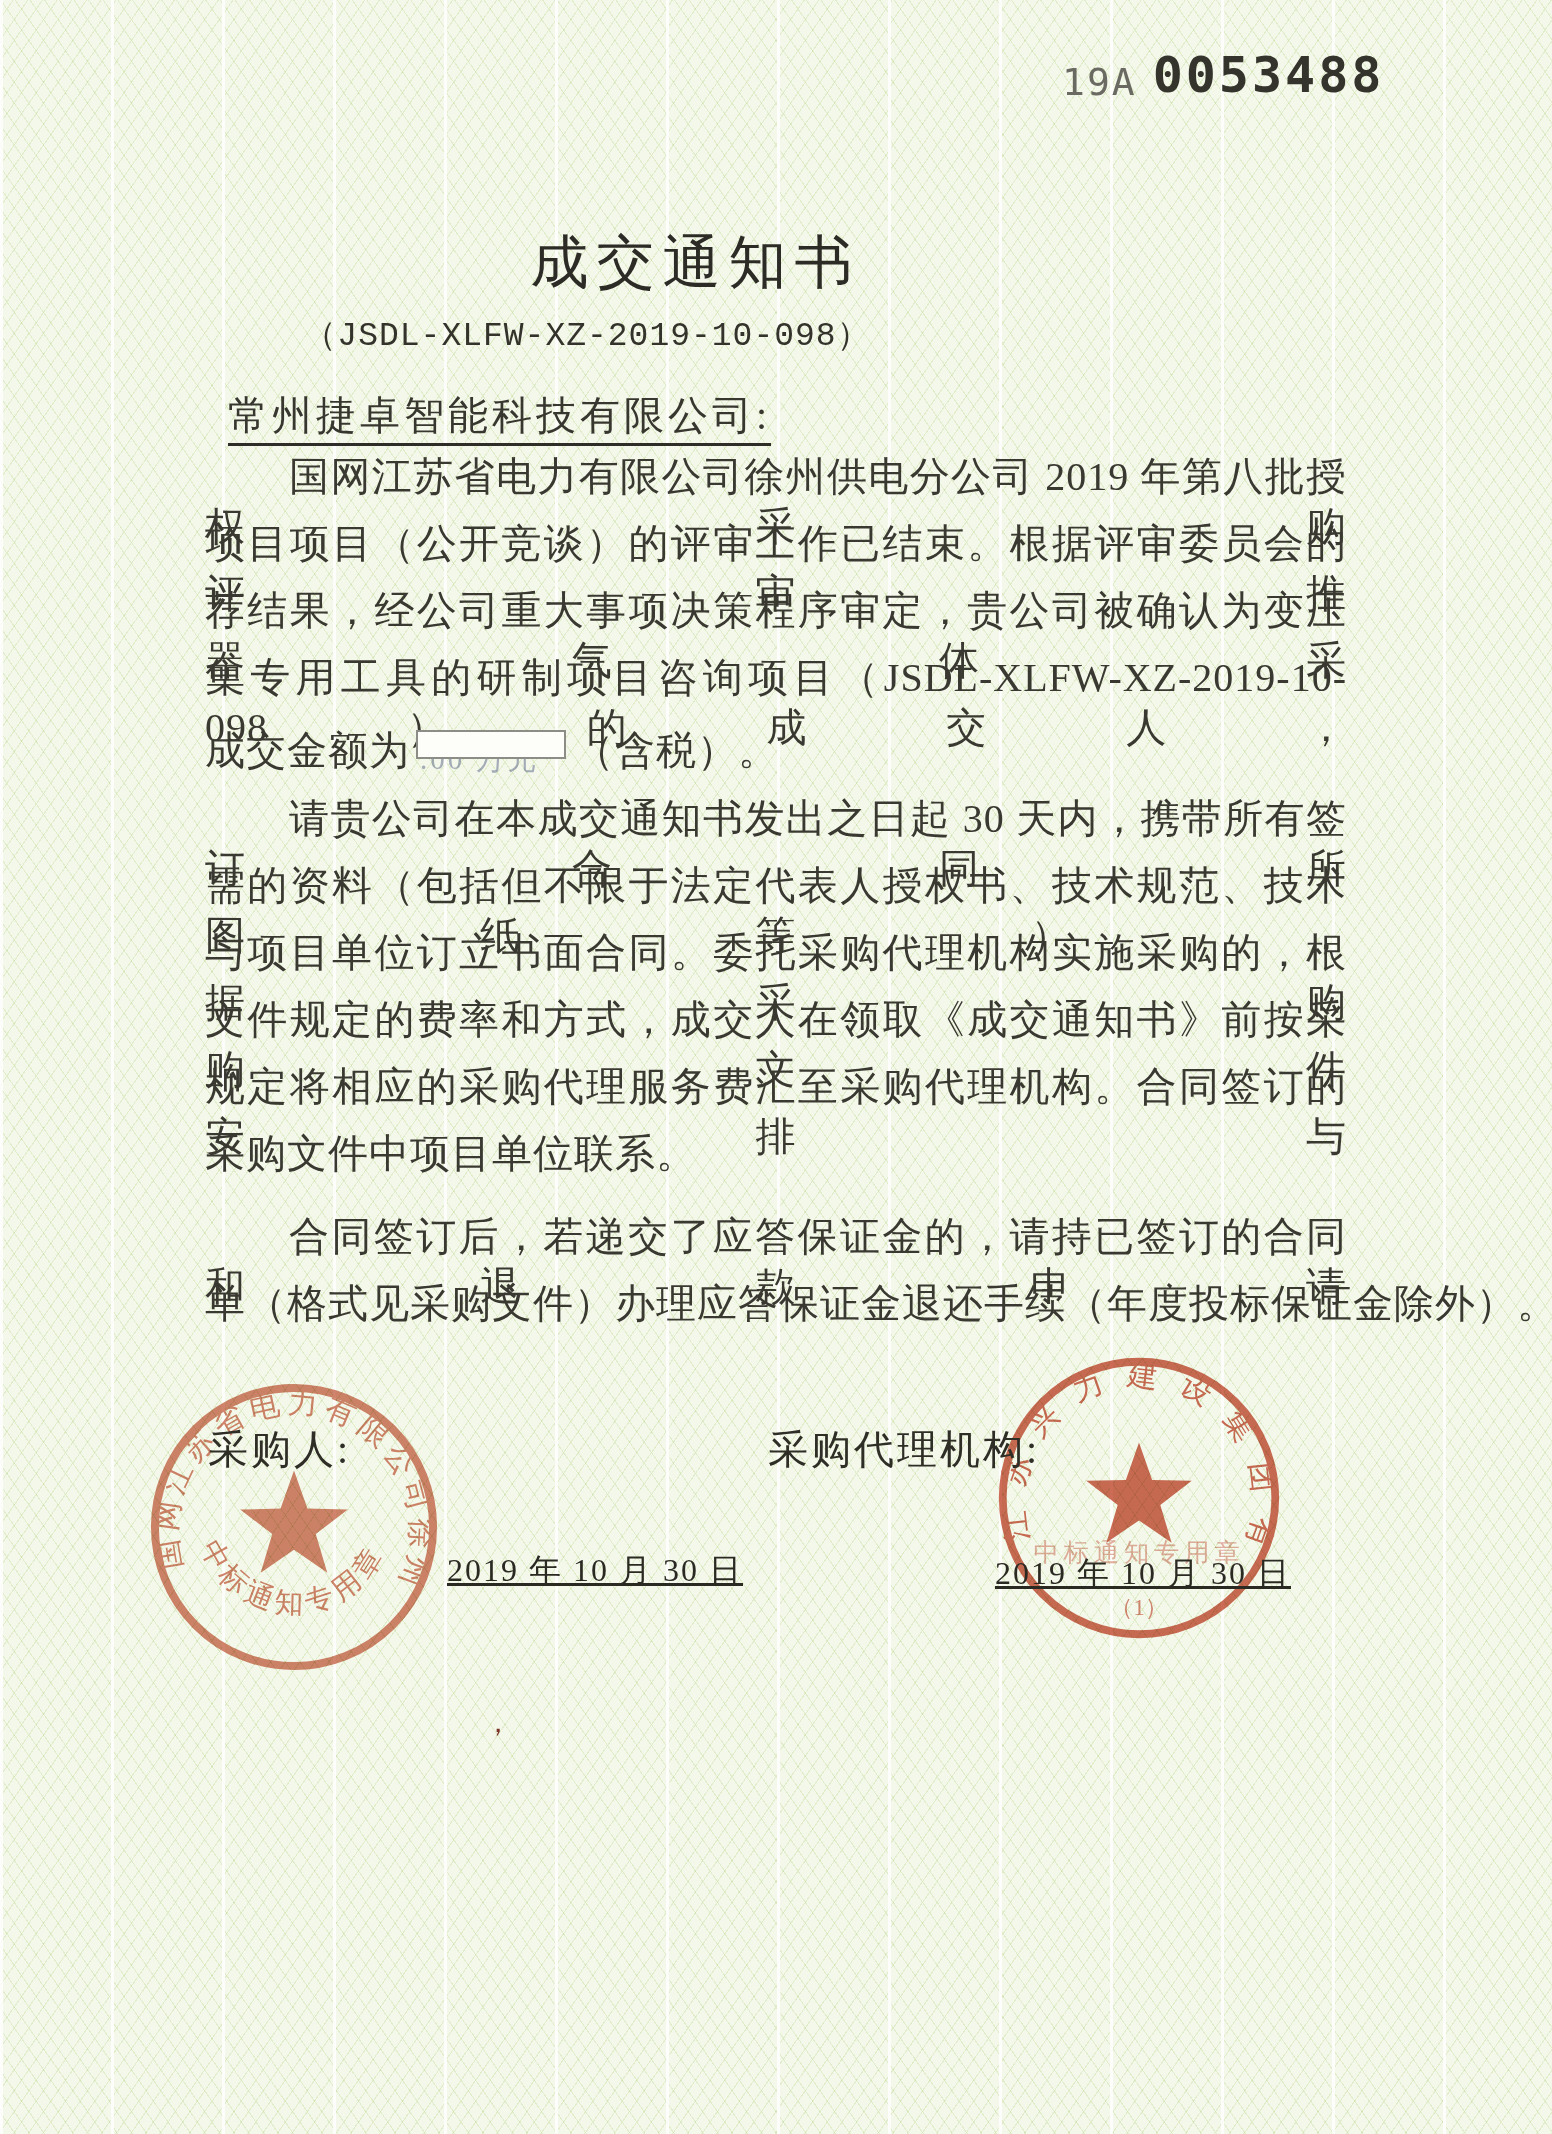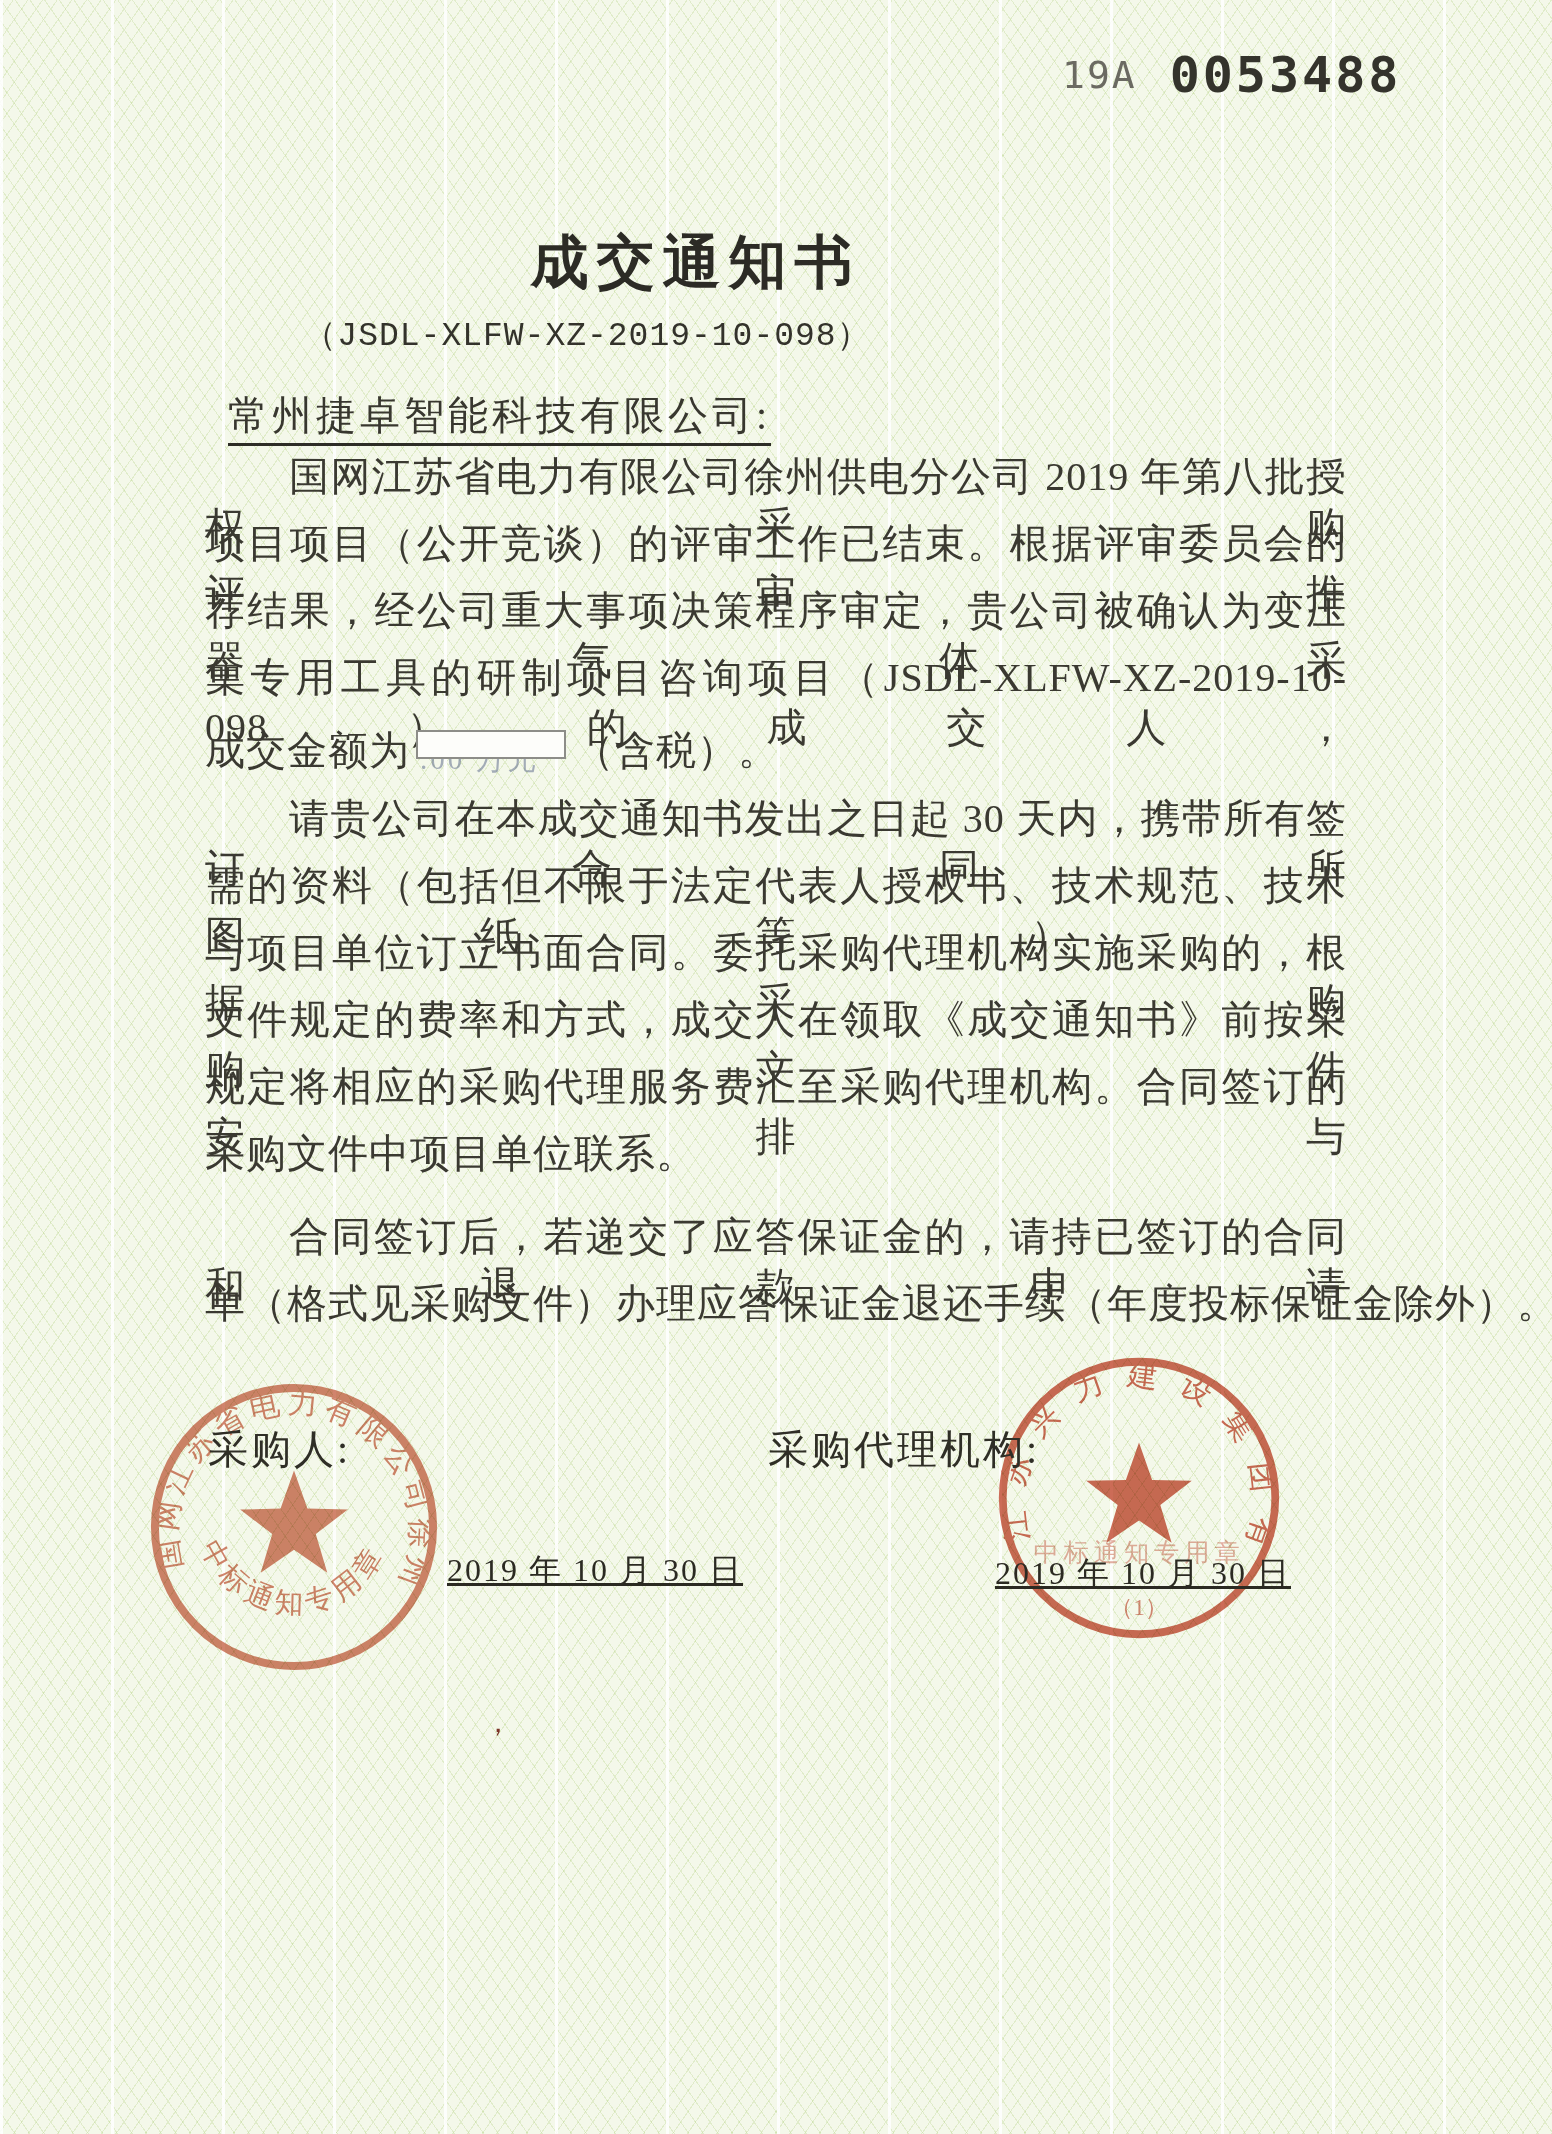--- a/index.html
+++ b/index.html
@@ -11,27 +11,27 @@
   #page{
     position:relative;width:1552px;height:2134px;overflow:hidden;
     background-color:#f4f8ea;
     background-image:
       repeating-linear-gradient(90deg, rgba(255,255,255,.85) 0 3px, rgba(255,255,255,0) 3px 111px),
       repeating-linear-gradient(55deg, rgba(173,205,120,.28) 0 1px, rgba(0,0,0,0) 1px 12px),
       repeating-linear-gradient(-55deg, rgba(173,205,120,.28) 0 1px, rgba(0,0,0,0) 1px 12px);
   }
   .abs{position:absolute;}
   
-  #serial{top:46px;left:1062px;display:flex;align-items:center;gap:33px;
+  #serial{top:46px;left:1062px;display:flex;align-items:flex-end;gap:16px;
     font-family:"DejaVu Sans Mono","Liberation Mono",monospace;}
   #serial .pfx{font-size:38px;color:#6b6a62;letter-spacing:2px;}
   #serial .num{font-size:50px;font-weight:bold;color:#34332c;letter-spacing:3px;}
   
   #title{top:224px;left:0;width:1461px;text-align:center;padding-right:70px;box-sizing:border-box;
-    font-size:58px;font-weight:700;letter-spacing:8px;color:#2c2b25;}
+    font-size:58px;font-weight:400;letter-spacing:8px;color:#2c2b25;}
   #subtitle{top:312px;left:0;width:1240px;text-align:center;padding-right:66px;box-sizing:border-box;
     font-family:"Liberation Mono","DejaVu Sans Mono",monospace;
     font-size:33px;letter-spacing:1px;color:#33322b;}
   
   #addressee{top:388px;left:228px;font-size:40px;letter-spacing:4px;
     border-bottom:3px solid #2e2d27;}
   
   .bline{position:absolute;left:205px;width:1142px;height:52px;line-height:50px;
     font-size:40px;letter-spacing:1px;color:#3a3931;white-space:nowrap;}
   .jfull{white-space:normal;text-align:justify;text-align-last:justify;}

